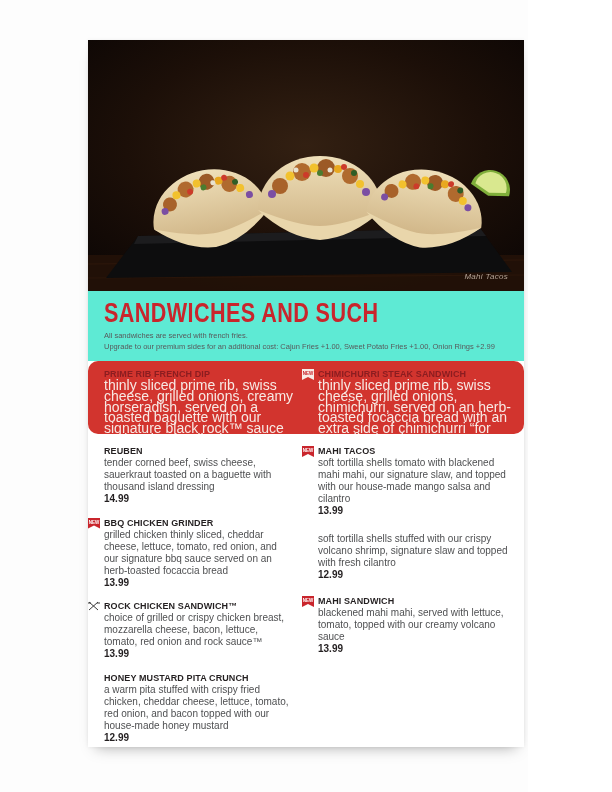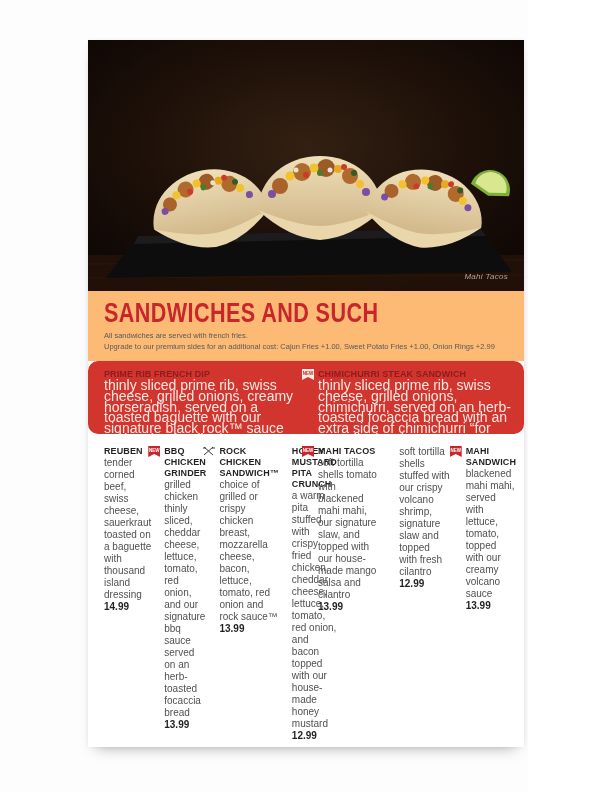--- a/index.html
+++ b/index.html
@@ -7,42 +7,42 @@
   .page { position:relative; width:528px; height:792px; background:#fdfdfd; overflow:hidden; }
   .content { position:absolute; left:88px; top:40px; width:436px; height:707px; background:#ffffff;
              box-shadow:0 8px 14px -8px rgba(0,0,0,0.35), 0 0 4px rgba(0,0,0,0.06); }
 
   
   .photo { position:relative; width:436px; height:251px; background:#120a06; }
   .photo svg { display:block; }
   .photo-caption { position:absolute; right:16px; bottom:10px; font-style:italic; font-size:8px; color:#b3a295; letter-spacing:0.3px; }
 
   
-  .header-band { position:relative; width:436px; height:70px; background:#fdba74; padding:8px 16px 0 16px; }
+  .header-band { position:relative; width:436px; height:70px; background:#5eead4; padding:8px 16px 0 16px; }
   .main-title { display:inline-block; font-weight:800; font-size:27px; line-height:28px; color:#c9252c;
                 transform:scaleX(0.80); transform-origin:left center; letter-spacing:0.5px; white-space:nowrap; }
   .note { font-size:7.5px; color:#58595b; line-height:11px; }
   .note-first { margin-top:3px; }
 
   
   .featured { position:relative; width:436px; height:73px; background:#d2342e;border-radius:10px; }
   .featured .col-left  { position:absolute; left:16px;  top:8px; width:192px; }
   .featured .col-right { position:absolute; left:230px; top:8px; width:196px; }
   .featured .mi-name  { font-size:9px; font-weight:700; color:#8b1d20; line-height:11px; letter-spacing:0.1px; }
   .featured .mi-desc  { font-size:14px; color:#f8e9e4; line-height:10.8px; }
   .featured .mi-price { font-size:8.5px; font-weight:700; color:#8b1d20; line-height:11px; }
   .badge-new { position:absolute; left:-16px; top:0px; width:12px; height:11px; font-size:4.5px; font-weight:700;
                display:flex; align-items:flex-start; justify-content:center; padding-top:2px;
                clip-path:polygon(0 0, 100% 0, 100% 100%, 50% 72%, 0 100%); }
   .badge-on-red   { background:#f8ece7; color:#c9252c; }
   .badge-on-white { background:#c9252c; color:#ffffff; }
 
   
   .menu-area { position:relative; width:436px; height:276px; background:#ffffff; }
-  .menu-col { position:absolute; display:flex; }
+  .menu-col { position:absolute; display:flex; flex-direction:column; }
   .menu-col-left  { left:16px;  top:12px; width:188px; gap:13px; }
   .menu-col-right { left:230px; top:12px; width:198px; gap:16px; }
   .menu-item { position:relative; }
   .mi-name  { font-size:9px; font-weight:700; color:#231f20; line-height:11px; letter-spacing:0.1px; }
   .mi-desc  { font-size:10px; color:#4f5052; line-height:12px; }
   .mi-price { font-size:10px; font-weight:700; color:#231f20; line-height:11.5px; }
   .sig-icon { position:absolute; left:-17px; top:0px; width:14px; height:10px; }
 </style>
 </head>
 <body>

